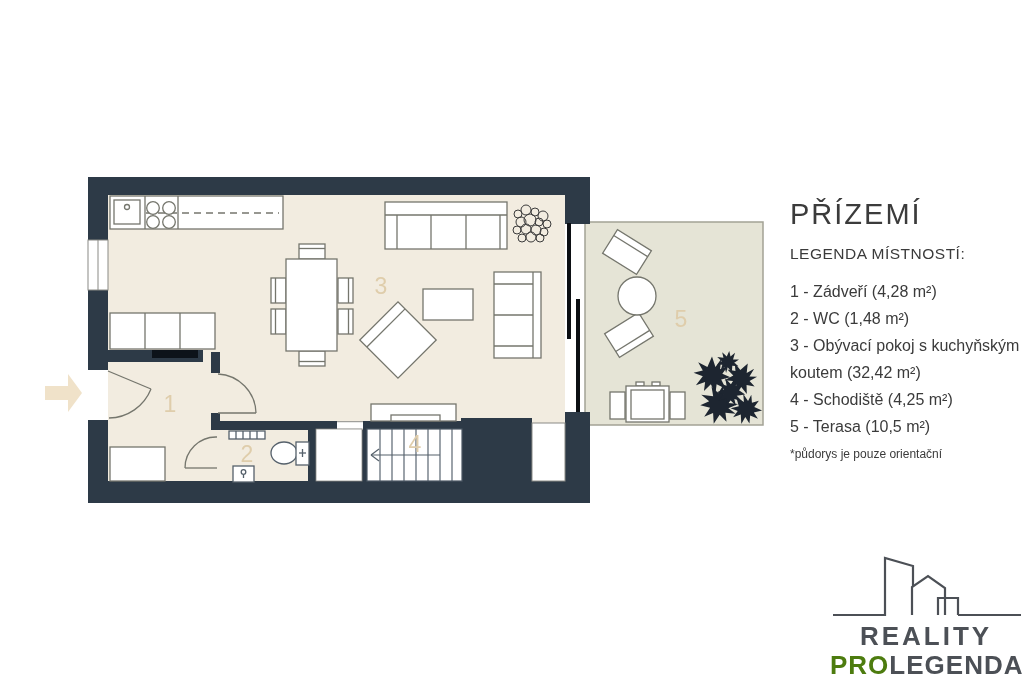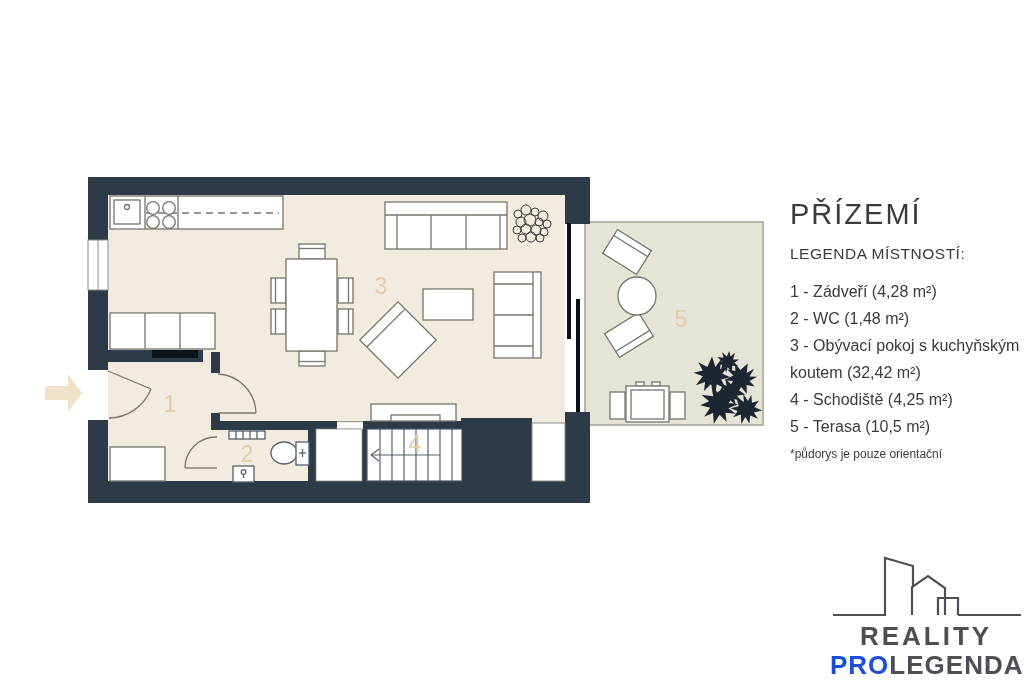--- a/index.html
+++ b/index.html
@@ -8,21 +8,21 @@
   .stage{position:absolute;inset:0;}
   svg{position:absolute;left:0;top:0;}
   .legend{position:absolute;left:790px;top:198px;width:240px;}
   .legend h1{margin:0;font-size:29px;font-weight:500;letter-spacing:2px;color:#3b3b3b;}
   .legend h2{margin:14px 0 0 0;font-size:15.5px;font-weight:500;letter-spacing:.5px;color:#3b3b3b;}
   .legend .items{margin-top:15px;font-size:16px;line-height:27px;font-weight:400;color:#3b3b3b;width:238px;}
   .legend .footnote{margin-top:7px;font-size:12px;color:#3b3b3b;}
   .logo-text{position:absolute;left:830px;width:192px;text-align:center;font-weight:700;color:#4c5056;}
   .logo-line1{top:621px;font-size:26px;letter-spacing:3px;}
   .logo-line2{top:650px;font-size:26px;letter-spacing:1px;}
-  .logo-accent{color:#1d4ed8;}
+  .logo-accent{color:#4d7c0f;}
 </style>
 </head>
 <body>
 
 <div class="stage">
 <svg width="1024" height="682" viewBox="0 0 1024 682">
   <defs>
     <path id="spike" d="M0,-16 L3,-7 L8,-14 L7,-5 L14,-8 L9,-1 L16,2 L8,4 L12,12 L4,8 L3,16 L-1,8 L-7,14 L-6,6 L-14,9 L-8,1 L-16,-2 L-8,-4 L-12,-11 L-4,-7 Z"></path>
   </defs>
 

